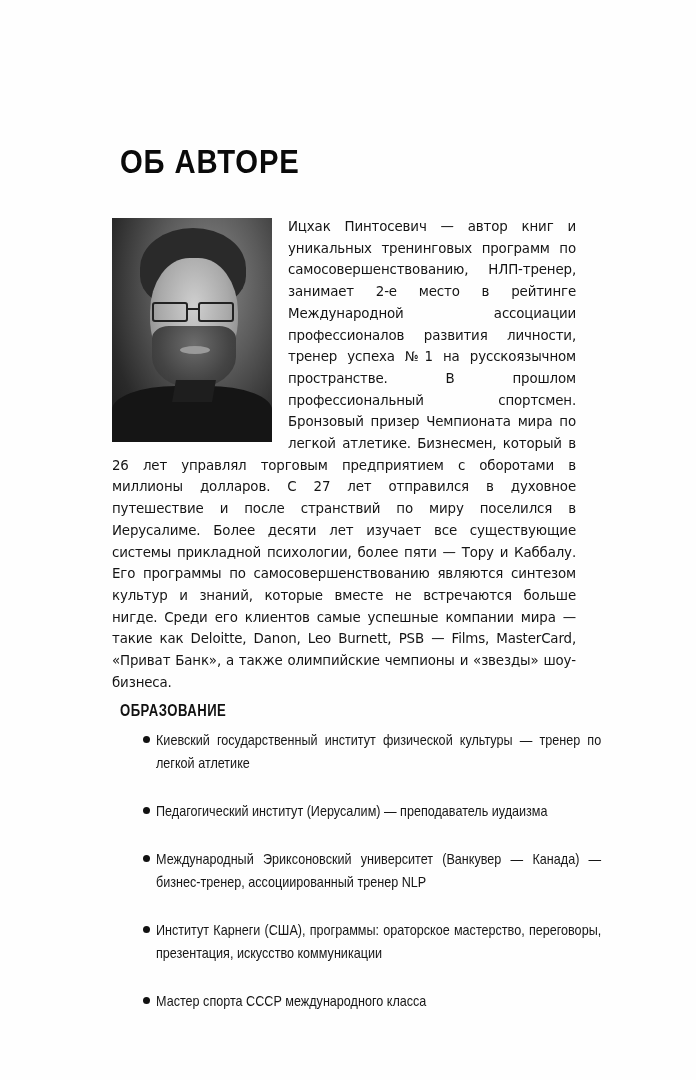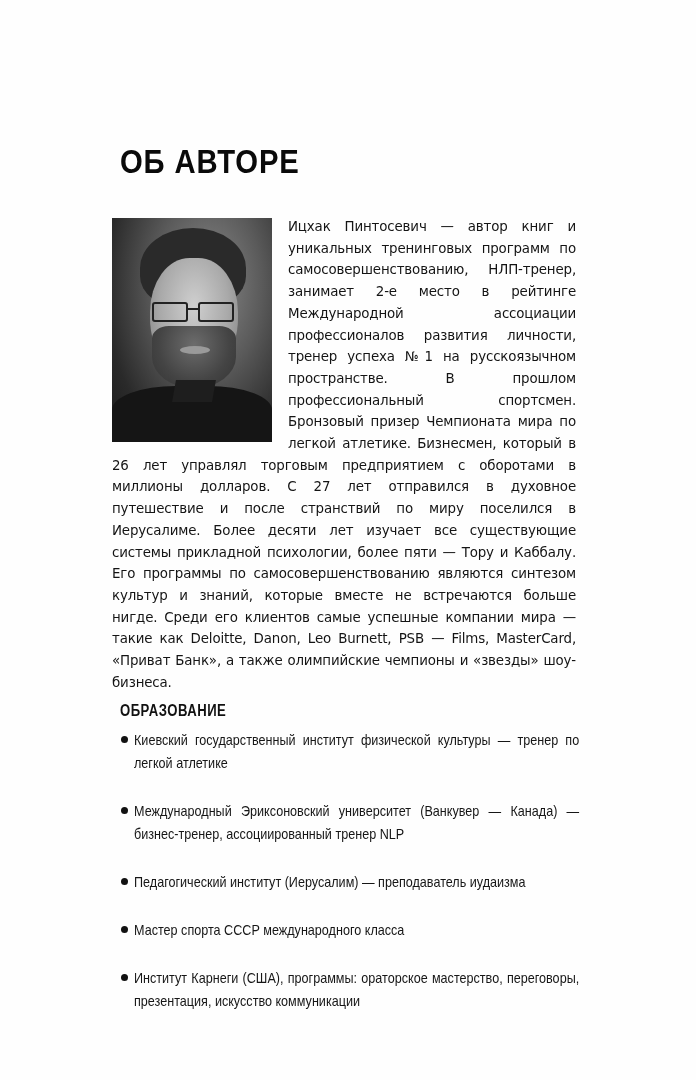--- a/index.html
+++ b/index.html
@@ -93,21 +93,21 @@
       font-family: "Liberation Sans", sans-serif;
       font-weight: bold;
       font-size: 16px;
       letter-spacing: 0.6px;
       color: #111;
       transform: scaleX(0.82);
       transform-origin: left top;
     }
     .edu-list {
       position: absolute;
-      left: 120px;
+      left: 142px;
       top: 728px;
       width: 450px;
       margin: 0;
       padding: 0;
       list-style: none;
     }
     .edu-item {
       position: relative;
       padding-left: 14px;
       margin-bottom: 25px;
@@ -155,27 +155,27 @@
 
 <h2 class="section-heading">ОБРАЗОВАНИЕ</h2>
 
 <ul class="edu-list">
   <li class="edu-item">
     <span class="bullet"></span>
     <span class="edu-text">Киевский государственный институт физической культуры — тренер по легкой атлетике</span>
   </li>
   <li class="edu-item">
     <span class="bullet"></span>
+    <span class="edu-text">Педагогический институт (Иерусалим) — преподаватель иудаизма</span>
+  </li>
+  <li class="edu-item">
+    <span class="bullet"></span>
     <span class="edu-text">Международный Эриксоновский университет (Ванкувер — Канада) — бизнес-тренер, ассоциированный тренер NLP</span>
   </li>
   <li class="edu-item">
     <span class="bullet"></span>
-    <span class="edu-text">Педагогический институт (Иерусалим) — преподаватель иудаизма</span>
+    <span class="edu-text">Институт Карнеги (США), программы: ораторское мастерство, переговоры, презентация, искусство коммуникации</span>
   </li>
   <li class="edu-item">
     <span class="bullet"></span>
     <span class="edu-text">Мастер спорта СССР международного класса</span>
   </li>
-  <li class="edu-item">
-    <span class="bullet"></span>
-    <span class="edu-text">Институт Карнеги (США), программы: ораторское мастерство, переговоры, презентация, искусство коммуникации</span>
-  </li>
 </ul>
 
 </body></html>

